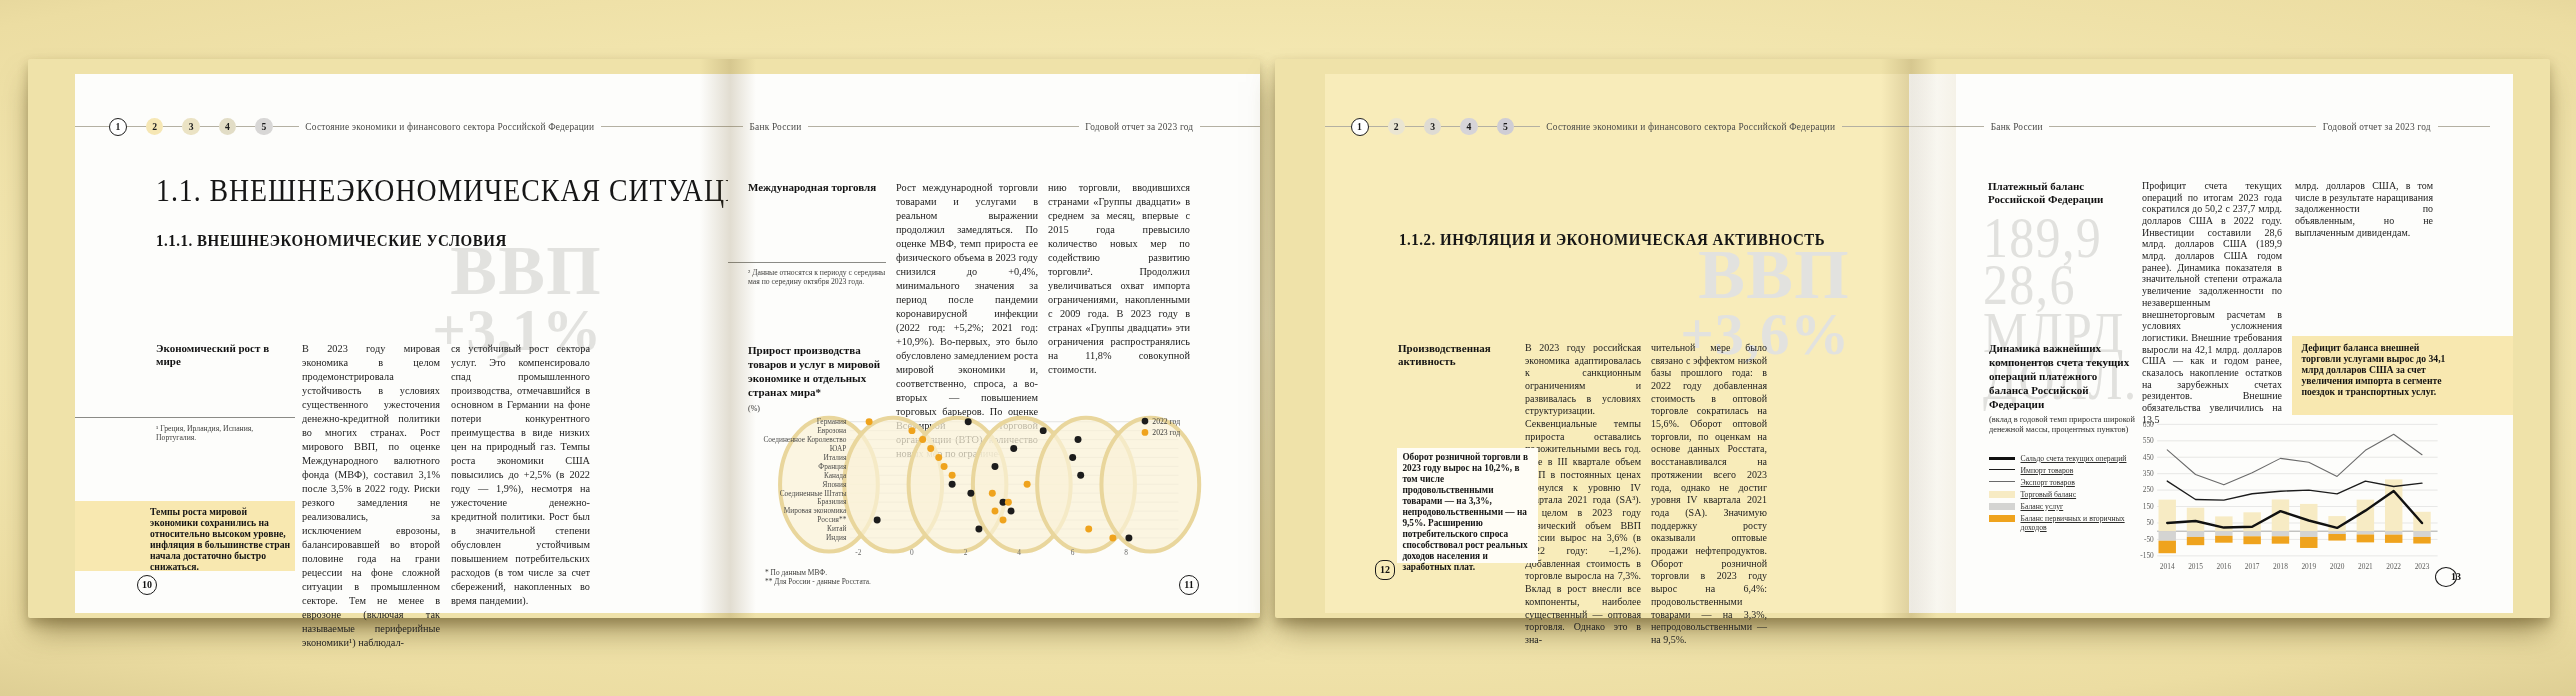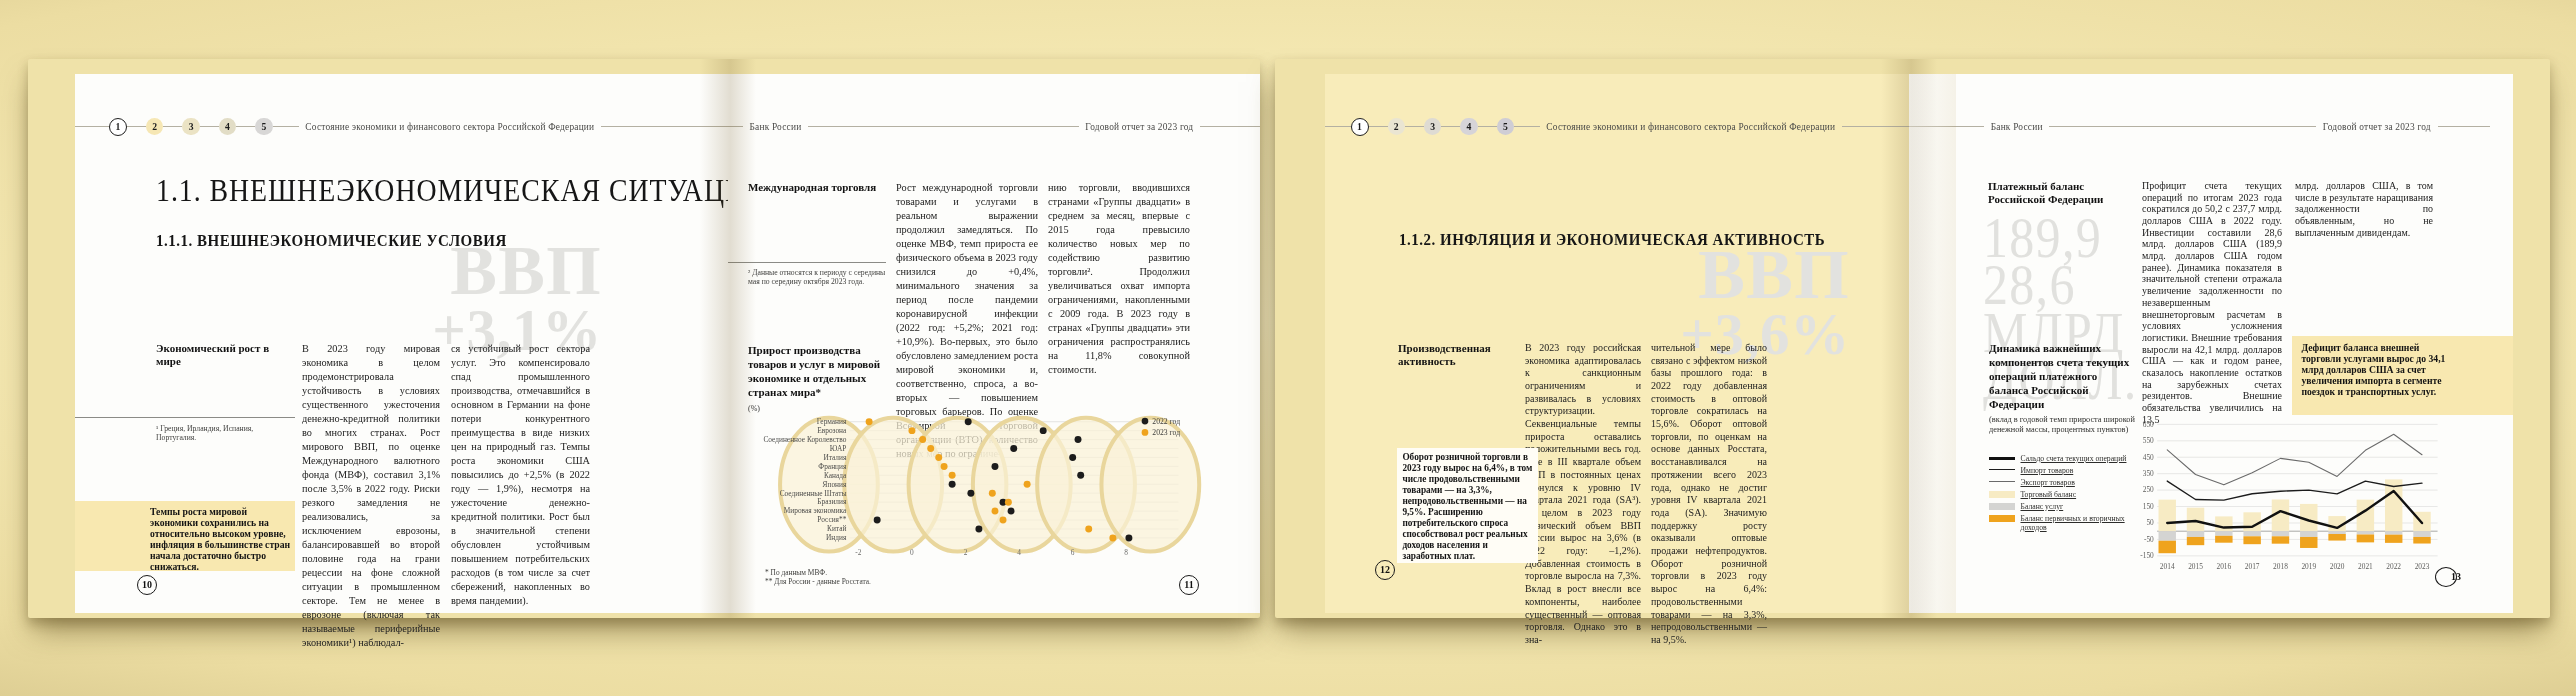--- a/index.html
+++ b/index.html
@@ -242,24 +242,24 @@
       <div class="watermark" style="right:59px;top:169px;">
         <div class="wm1">ВВП</div>
         <div class="wm2">+3,6%</div>
       </div>
 
       <div class="sidebar-label" style="left:73px;top:268px;width:107px;">Производственная активность</div>
       <div class="bodycol dense" style="left:200px;top:268px;width:116px;">В 2023 году российская экономика адаптировалась к санкционным ограничениям и развивалась в условиях структуризации. Секвенциальные темпы прироста оставались положительными весь год. Уже в III квартале объем ВВП в постоянных ценах вернулся к уровню IV квартала 2021 года (SA³). В целом в 2023 году физический объем ВВП России вырос на 3,6% (в 2022 году: –1,2%). Добавленная стоимость в торговле выросла на 7,3%. Вклад в рост внесли все компоненты, наиболее существенный — оптовая торговля. Однако это в зна-</div>
       <div class="bodycol dense" style="left:326px;top:268px;width:116px;">чительной мере было связано с эффектом низкой базы прошлого года: в 2022 году добавленная стоимость в оптовой торговле сократилась на 15,6%. Оборот оптовой торговли, по оценкам на основе данных Росстата, восстанавливался на протяжении всего 2023 года, однако не достиг уровня IV квартала 2021 года (SA). Значимую поддержку росту оказывали оптовые продажи нефтепродуктов. Оборот розничной торговли в 2023 году вырос на 6,4%: продовольственными товарами — на 3,3%, непродовольственными — на 9,5%.</div>
 
       <div class="callout white" style="left:72px;top:374px;width:141px;height:115px;">
-        <div class="ct" style="margin:4px 2.7px 0 5.4px;font-size:9.3px;line-height:11px;">Оборот розничной торговли в 2023 году вырос на 6,4%, в том числе продовольственными товарами — на 3,3%, непродовольственными — на 9,5%. Расширению потребительского спроса способствовал рост реальных доходов населения и заработных плат.</div>
-      </div>
-
-      <div class="pagenum" style="left:50px;top:486px;">12</div>
+        <div class="ct" style="margin:4px 2.7px 0 5.4px;font-size:9.3px;line-height:11px;">Оборот розничной торговли в 2023 году вырос на 10,2%, в том числе продовольственными товарами — на 3,3%, непродовольственными — на 9,5%. Расширению потребительского спроса способствовал рост реальных доходов населения и заработных плат.</div>
+      </div>
+
+      <div class="pagenum" style="left:50px;top:486px;border-radius:8px;">12</div>
     </div>
 
     <div class="page" id="p13">
       <div class="pg-header" style="padding-right:23.5px;">
         <span class="hline" style="width:75px"></span>
         <span class="hdr-text">Банк России</span>
         <span class="hgrow"></span>
         <span class="hdr-text">Годовой отчет за 2023 год</span>
         <span class="hline" style="width:52px"></span>
       </div>

